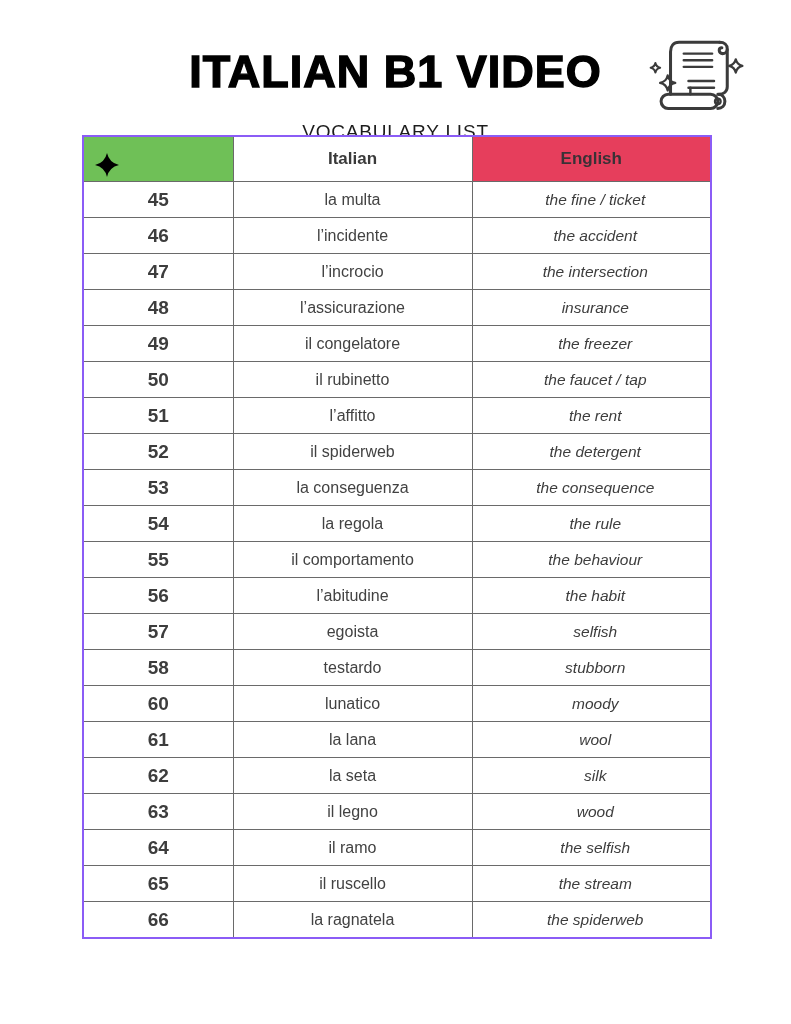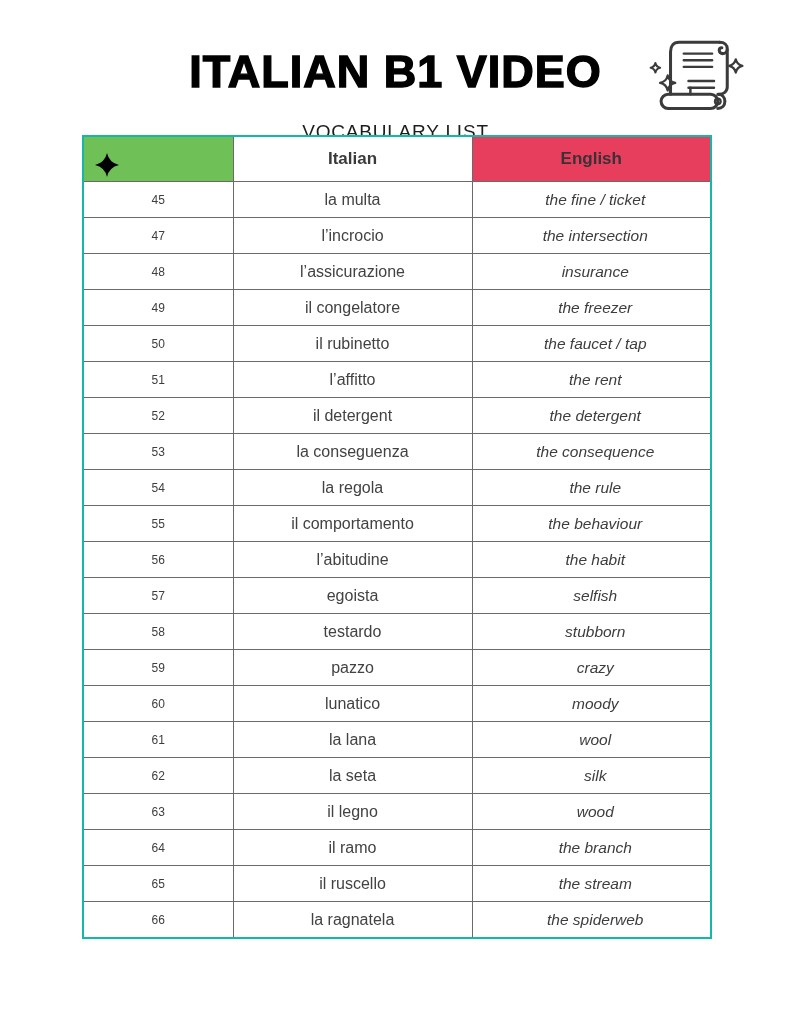--- a/index.html
+++ b/index.html
@@ -33,41 +33,41 @@
 
   .scroll-icon { position: absolute; top: 28px; right: 42px; width: 104px; height: 90px; }
   .scroll-icon svg { width: 100%; height: 100%; }
 
   table.vocab-table {
     position: absolute;
     top: 135px; left: 82px;
     width: 628px;
     border-collapse: collapse;
     table-layout: fixed;
-    border: 2px solid #14b8a6;
+    border: 2px solid #8b5cf6;
   }
   .vocab-table th, .vocab-table td {
     border: 1px solid var(--border);
     padding: 0;
     text-align: center;
     vertical-align: middle;
     overflow: hidden;
     white-space: nowrap;
   }
   .vocab-table thead th { height: 44px; font-size: 17px; font-weight: bold; }
   .vocab-table tbody td { height: 35px; }
 
   th.th-num { background: var(--green); text-align: left; }
   th.th-italian { background: #ffffff; color: #3a3a3a; }
   th.th-english { background: var(--red); color: #3a3136; }
 
   .sparkle { display: inline-block; width: 26px; height: 26px; margin-left: 10px; transform: translateY(8px); }
   .sparkle svg { width: 100%; height: 100%; }
 
-  td.cell-num { font-weight: normal; font-size: 12px; color: var(--text); }
+  td.cell-num { font-weight: bold; font-size: 19px; color: var(--text); }
   td.cell-italian { font-size: 16px; color: #424242; }
   td.cell-english { font-style: italic; font-size: 15.5px; color: var(--text); padding-left: 8px; }
 </style>
 </head>
 <body style="--green: #6fc057; --red: #e63e5c; --border: #6a6a6a; --text: #3d3d3d;">
 
 <header class="doc-header">
   <h1 class="title">ITALIAN B1 VIDEO</h1>
   <div class="subtitle">VOCABULARY LIST</div>
 </header>
@@ -117,20 +117,25 @@
       <th class="th-english">English</th>
     </tr>
   </thead>
   <tbody>
       <tr>
         <td class="cell-num">45</td>
         <td class="cell-italian">la multa</td>
         <td class="cell-english">the fine / ticket</td>
       </tr>
       <tr>
+        <td class="cell-num">46</td>
+        <td class="cell-italian">l’incidente</td>
+        <td class="cell-english">the accident</td>
+      </tr>
+      <tr>
         <td class="cell-num">47</td>
         <td class="cell-italian">l’incrocio</td>
         <td class="cell-english">the intersection</td>
       </tr>
       <tr>
         <td class="cell-num">48</td>
         <td class="cell-italian">l’assicurazione</td>
         <td class="cell-english">insurance</td>
       </tr>
       <tr>
@@ -143,21 +148,21 @@
         <td class="cell-italian">il rubinetto</td>
         <td class="cell-english">the faucet / tap</td>
       </tr>
       <tr>
         <td class="cell-num">51</td>
         <td class="cell-italian">l’affitto</td>
         <td class="cell-english">the rent</td>
       </tr>
       <tr>
         <td class="cell-num">52</td>
-        <td class="cell-italian">il detergent</td>
+        <td class="cell-italian">il spiderweb</td>
         <td class="cell-english">the detergent</td>
       </tr>
       <tr>
         <td class="cell-num">53</td>
         <td class="cell-italian">la conseguenza</td>
         <td class="cell-english">the consequence</td>
       </tr>
       <tr>
         <td class="cell-num">54</td>
         <td class="cell-italian">la regola</td>
@@ -177,25 +182,20 @@
         <td class="cell-num">57</td>
         <td class="cell-italian">egoista</td>
         <td class="cell-english">selfish</td>
       </tr>
       <tr>
         <td class="cell-num">58</td>
         <td class="cell-italian">testardo</td>
         <td class="cell-english">stubborn</td>
       </tr>
       <tr>
-        <td class="cell-num">59</td>
-        <td class="cell-italian">pazzo</td>
-        <td class="cell-english">crazy</td>
-      </tr>
-      <tr>
         <td class="cell-num">60</td>
         <td class="cell-italian">lunatico</td>
         <td class="cell-english">moody</td>
       </tr>
       <tr>
         <td class="cell-num">61</td>
         <td class="cell-italian">la lana</td>
         <td class="cell-english">wool</td>
       </tr>
       <tr>
@@ -204,21 +204,21 @@
         <td class="cell-english">silk</td>
       </tr>
       <tr>
         <td class="cell-num">63</td>
         <td class="cell-italian">il legno</td>
         <td class="cell-english">wood</td>
       </tr>
       <tr>
         <td class="cell-num">64</td>
         <td class="cell-italian">il ramo</td>
-        <td class="cell-english">the branch</td>
+        <td class="cell-english">the selfish</td>
       </tr>
       <tr>
         <td class="cell-num">65</td>
         <td class="cell-italian">il ruscello</td>
         <td class="cell-english">the stream</td>
       </tr>
       <tr>
         <td class="cell-num">66</td>
         <td class="cell-italian">la ragnatela</td>
         <td class="cell-english">the spiderweb</td>

